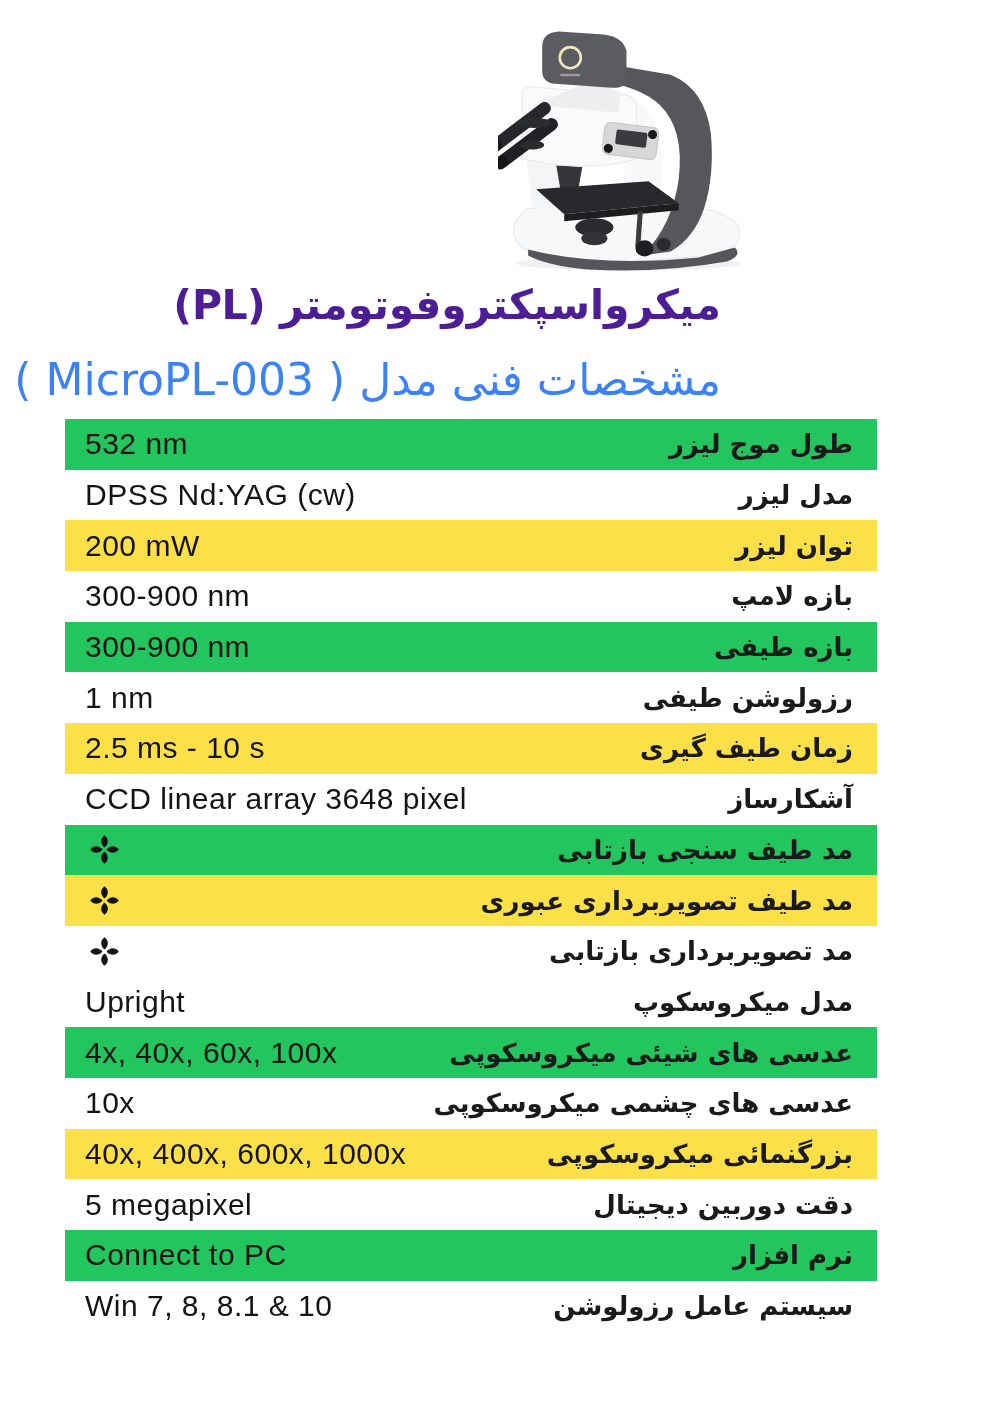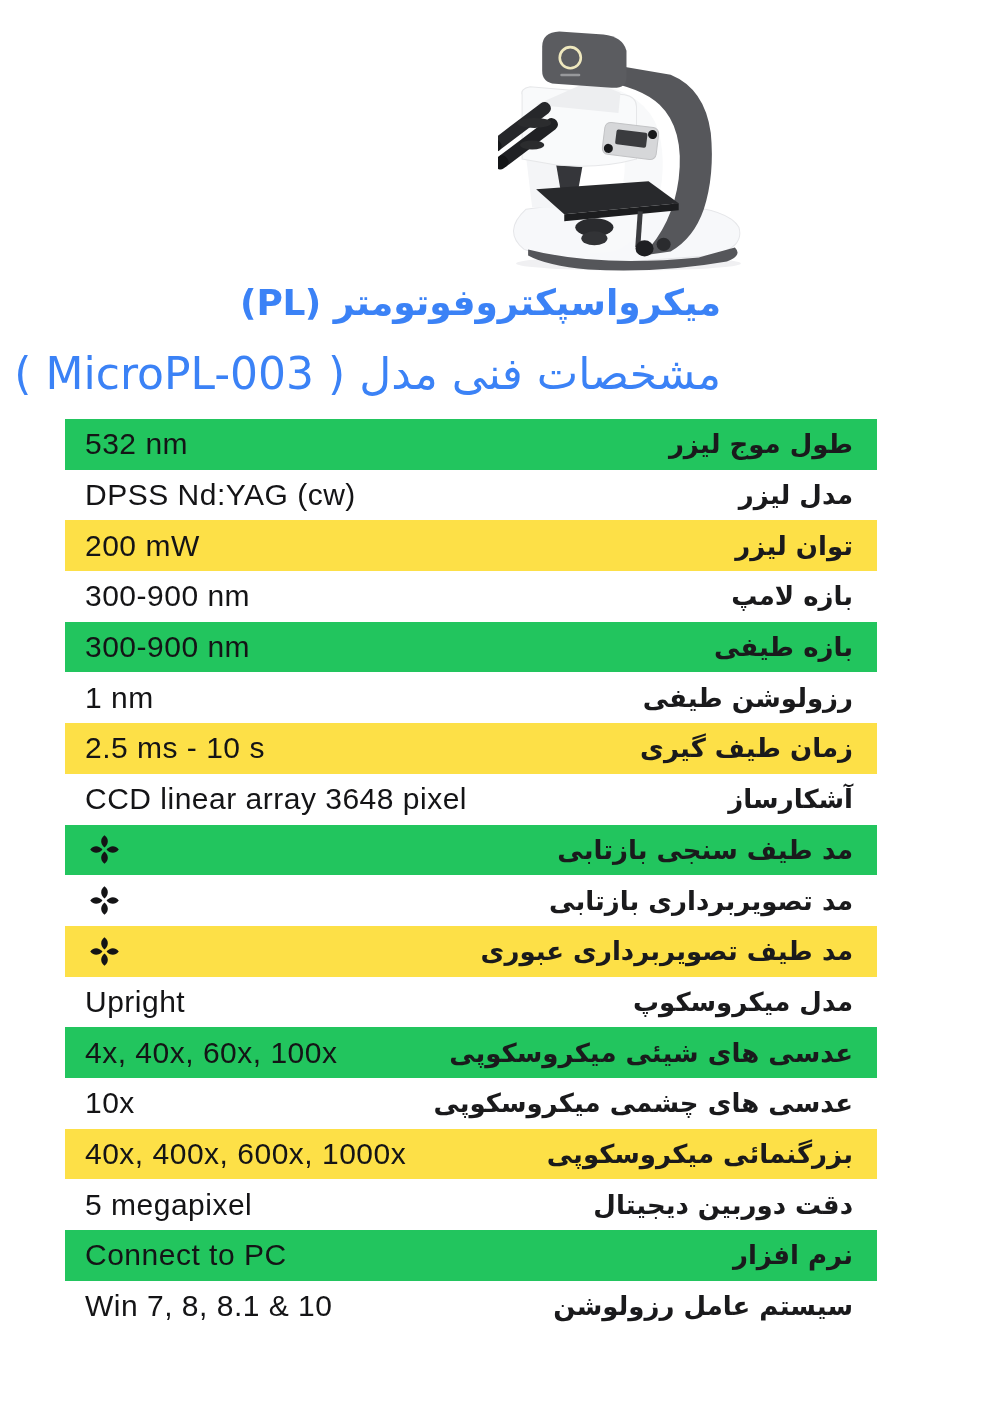--- a/index.html
+++ b/index.html
@@ -18,23 +18,23 @@
     width:266px;height:252px;
   }
 
   
   .header{
     position:absolute;top:282px;right:271px;
     text-align:right;direction:rtl;
   }
   .title{
     margin:0;
-    font-size:36px;line-height:1.15;
+    font-size:41px;line-height:1.15;
     font-weight:bold;
-    color:#3b82f6;
+    color:#4c1d95;
     letter-spacing:-0.5px;
   }
   .subtitle{
     margin-top:27px;
     font-size:44px;line-height:1.1;
     color:#3b82f6;
   }
 
   
   .spec-table{
@@ -163,40 +163,40 @@
       <div class="row salmon">
 
     <svg class="mode-icon" viewBox="-19 -19 38 38" xmlns="http://www.w3.org/2000/svg">
       <path d="M0 -2.5 C4.8 -6.5 6 -13 0 -17.5 C-6 -13 -4.8 -6.5 0 -2.5 Z"></path>
       <path transform="rotate(90)" d="M0 -2.5 C4.8 -6.5 6 -13 0 -17.5 C-6 -13 -4.8 -6.5 0 -2.5 Z"></path>
       <path transform="rotate(180)" d="M0 -2.5 C4.8 -6.5 6 -13 0 -17.5 C-6 -13 -4.8 -6.5 0 -2.5 Z"></path>
       <path transform="rotate(270)" d="M0 -2.5 C4.8 -6.5 6 -13 0 -17.5 C-6 -13 -4.8 -6.5 0 -2.5 Z"></path>
     </svg>
     <div class="label">مد طیف سنجی بازتابی</div>
   </div>
+      <div class="row gray">
+
+    <svg class="mode-icon" viewBox="-19 -19 38 38" xmlns="http://www.w3.org/2000/svg">
+      <path d="M0 -2.5 C4.8 -6.5 6 -13 0 -17.5 C-6 -13 -4.8 -6.5 0 -2.5 Z"></path>
+      <path transform="rotate(90)" d="M0 -2.5 C4.8 -6.5 6 -13 0 -17.5 C-6 -13 -4.8 -6.5 0 -2.5 Z"></path>
+      <path transform="rotate(180)" d="M0 -2.5 C4.8 -6.5 6 -13 0 -17.5 C-6 -13 -4.8 -6.5 0 -2.5 Z"></path>
+      <path transform="rotate(270)" d="M0 -2.5 C4.8 -6.5 6 -13 0 -17.5 C-6 -13 -4.8 -6.5 0 -2.5 Z"></path>
+    </svg>
+    <div class="label">مد طیف تصویربرداری عبوری</div>
+  </div>
       <div class="row white">
 
     <svg class="mode-icon" viewBox="-19 -19 38 38" xmlns="http://www.w3.org/2000/svg">
       <path d="M0 -2.5 C4.8 -6.5 6 -13 0 -17.5 C-6 -13 -4.8 -6.5 0 -2.5 Z"></path>
       <path transform="rotate(90)" d="M0 -2.5 C4.8 -6.5 6 -13 0 -17.5 C-6 -13 -4.8 -6.5 0 -2.5 Z"></path>
       <path transform="rotate(180)" d="M0 -2.5 C4.8 -6.5 6 -13 0 -17.5 C-6 -13 -4.8 -6.5 0 -2.5 Z"></path>
       <path transform="rotate(270)" d="M0 -2.5 C4.8 -6.5 6 -13 0 -17.5 C-6 -13 -4.8 -6.5 0 -2.5 Z"></path>
     </svg>
     <div class="label">مد تصویربرداری بازتابی</div>
   </div>
-      <div class="row gray">
-
-    <svg class="mode-icon" viewBox="-19 -19 38 38" xmlns="http://www.w3.org/2000/svg">
-      <path d="M0 -2.5 C4.8 -6.5 6 -13 0 -17.5 C-6 -13 -4.8 -6.5 0 -2.5 Z"></path>
-      <path transform="rotate(90)" d="M0 -2.5 C4.8 -6.5 6 -13 0 -17.5 C-6 -13 -4.8 -6.5 0 -2.5 Z"></path>
-      <path transform="rotate(180)" d="M0 -2.5 C4.8 -6.5 6 -13 0 -17.5 C-6 -13 -4.8 -6.5 0 -2.5 Z"></path>
-      <path transform="rotate(270)" d="M0 -2.5 C4.8 -6.5 6 -13 0 -17.5 C-6 -13 -4.8 -6.5 0 -2.5 Z"></path>
-    </svg>
-    <div class="label">مد طیف تصویربرداری عبوری</div>
-  </div>
       <div class="row white">
     <div class="value">Upright</div>
 
     <div class="label">مدل میکروسکوپ</div>
   </div>
       <div class="row salmon">
     <div class="value">4x, 40x, 60x, 100x</div>
 
     <div class="label">عدسی های شیئی میکروسکوپی</div>
   </div>

